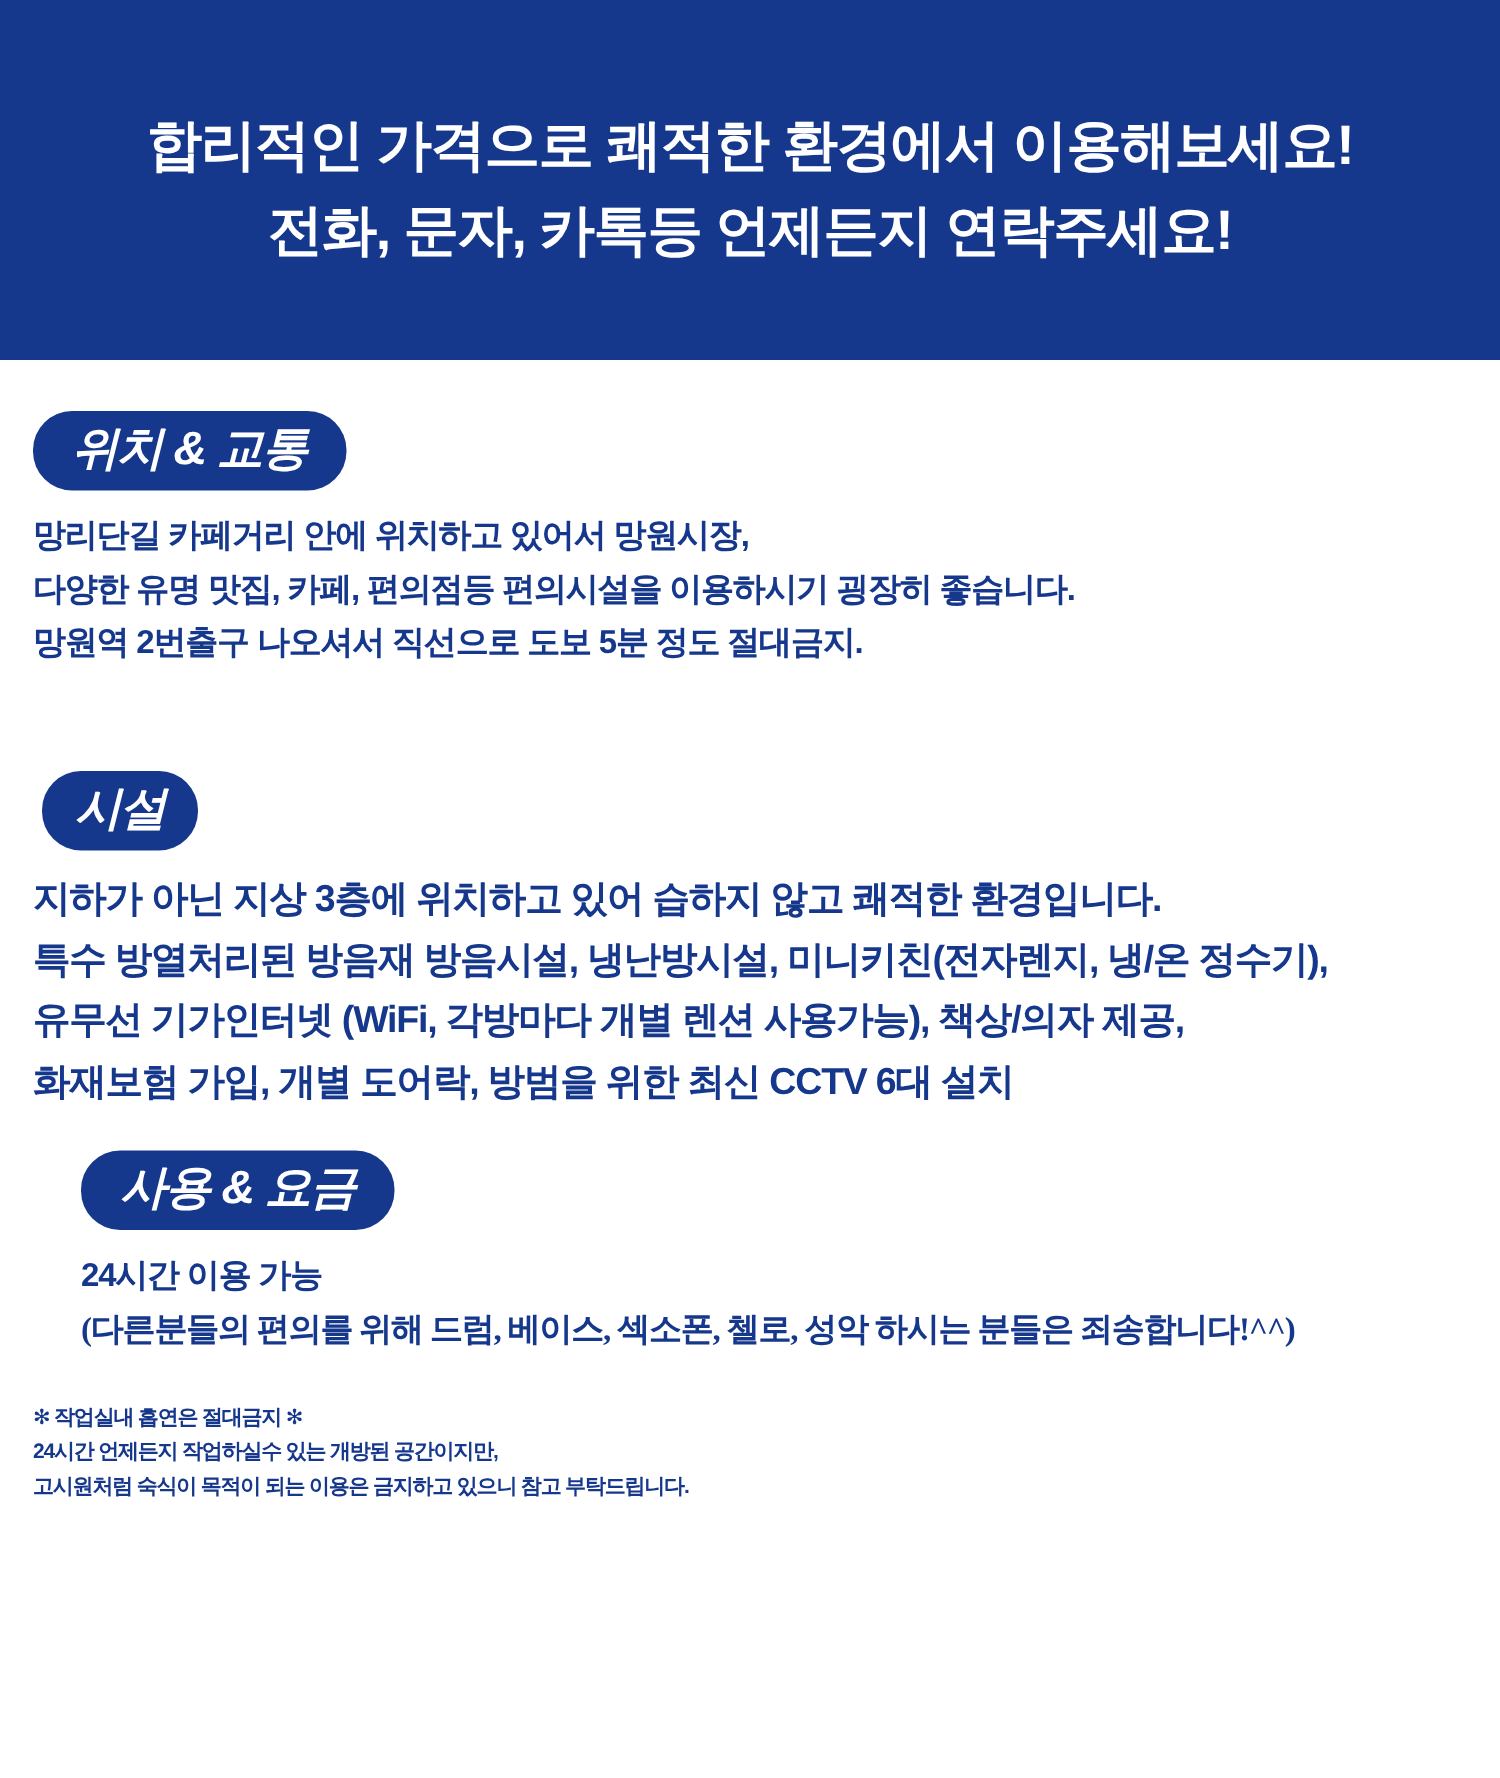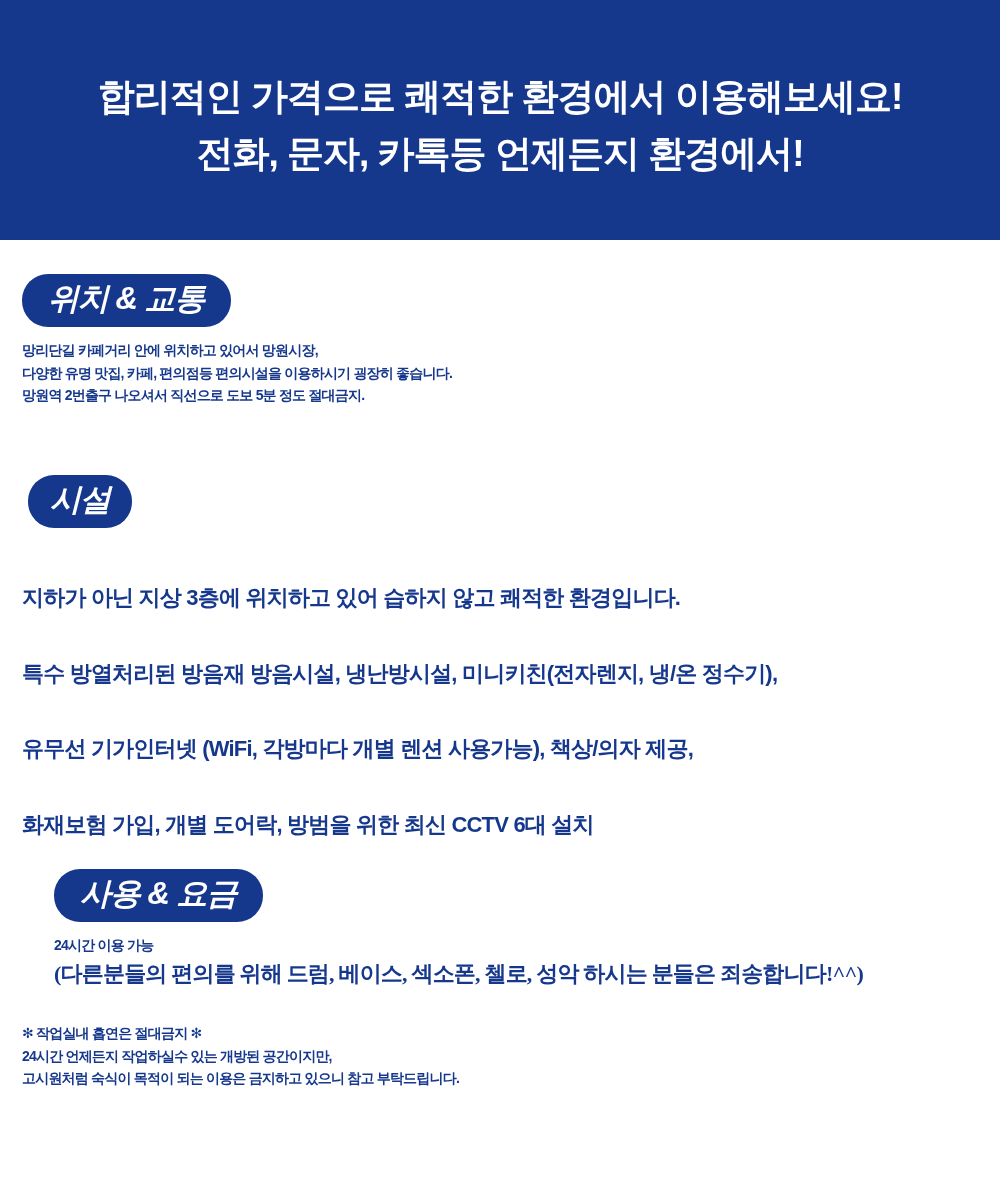--- a/index.html
+++ b/index.html
@@ -68,53 +68,52 @@
     margin-left: 6px;
     margin-top: 42px;
   }
   .lines {
     margin: 0;
     padding: 0;
     list-style: none;
   }
   .lines li {
     color: #16388c;
-    font-size: 14px;
+    font-size: 22px;
     font-weight: bold;
     letter-spacing: -0.8px;
     line-height: 1.62;
     white-space: nowrap;
   }
   .lines li.small {
     font-size: 22px;
     font-family: Liberation Serif, serif;
   }
   .sect-facility .lines li {
-    font-size: 22px;
-    margin-top: 40px;
+    font-size: 25px;
   }
   .spacer {
     height: 22px;
   }
   .note .lines li {
     font-size: 14px;
   }
   .note-star {
     letter-spacing: -0.5px;
   }
   .sect-usage { margin-bottom: 8px; margin-left: 32px; }
 </style>
 </head>
 <body>
 
 <div class="page">
 
   <div class="banner">
     <div class="banner-line">합리적인 가격으로 쾌적한 환경에서 이용해보세요!</div>
-    <div class="banner-line">전화, 문자, 카톡등 언제든지 환경에서!</div>
+    <div class="banner-line">전화, 문자, 카톡등 언제든지 연락주세요!</div>
   </div>
 
   <div class="content">
 
     <div class="section sect-location">
       <div class="pill">위치 &amp; 교통</div>
       <ul class="lines">
         <li>망리단길 카페거리 안에 위치하고 있어서 망원시장,</li>
         <li>다양한 유명 맛집, 카페, 편의점등 편의시설을 이용하시기 굉장히 좋습니다.</li>
         <li>망원역 2번출구 나오셔서 직선으로 도보 5분 정도 절대금지.</li>

